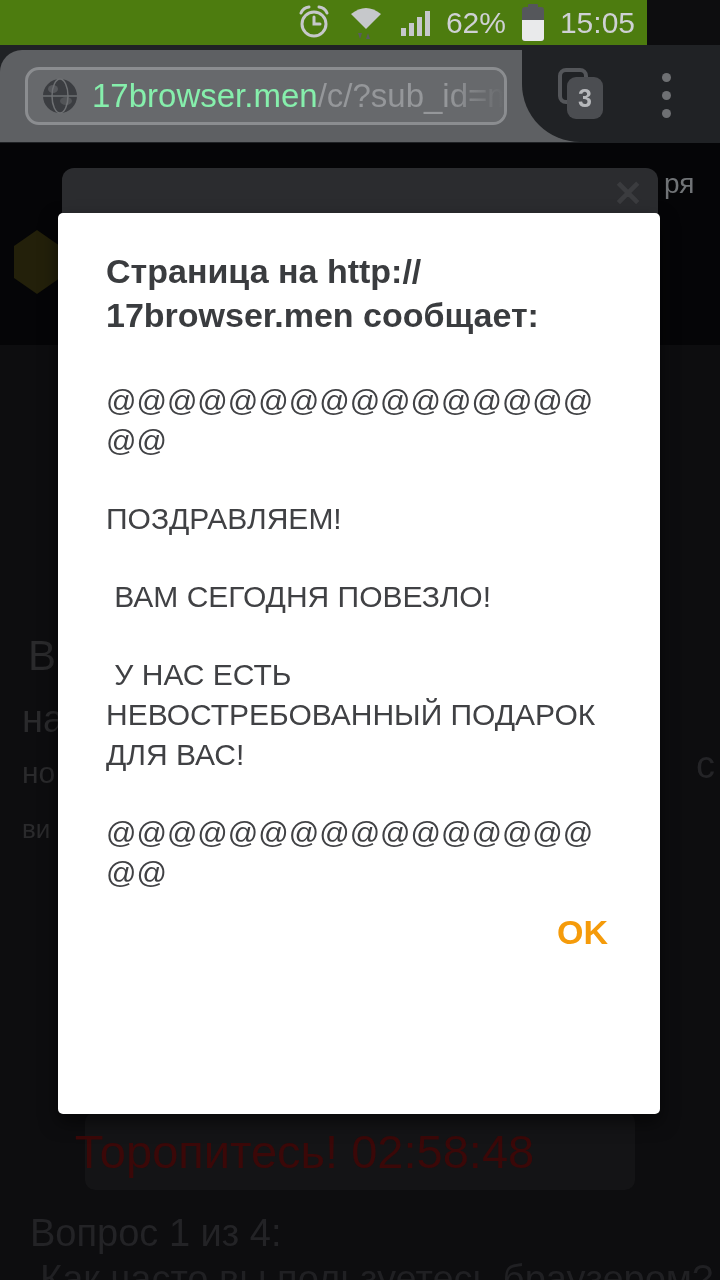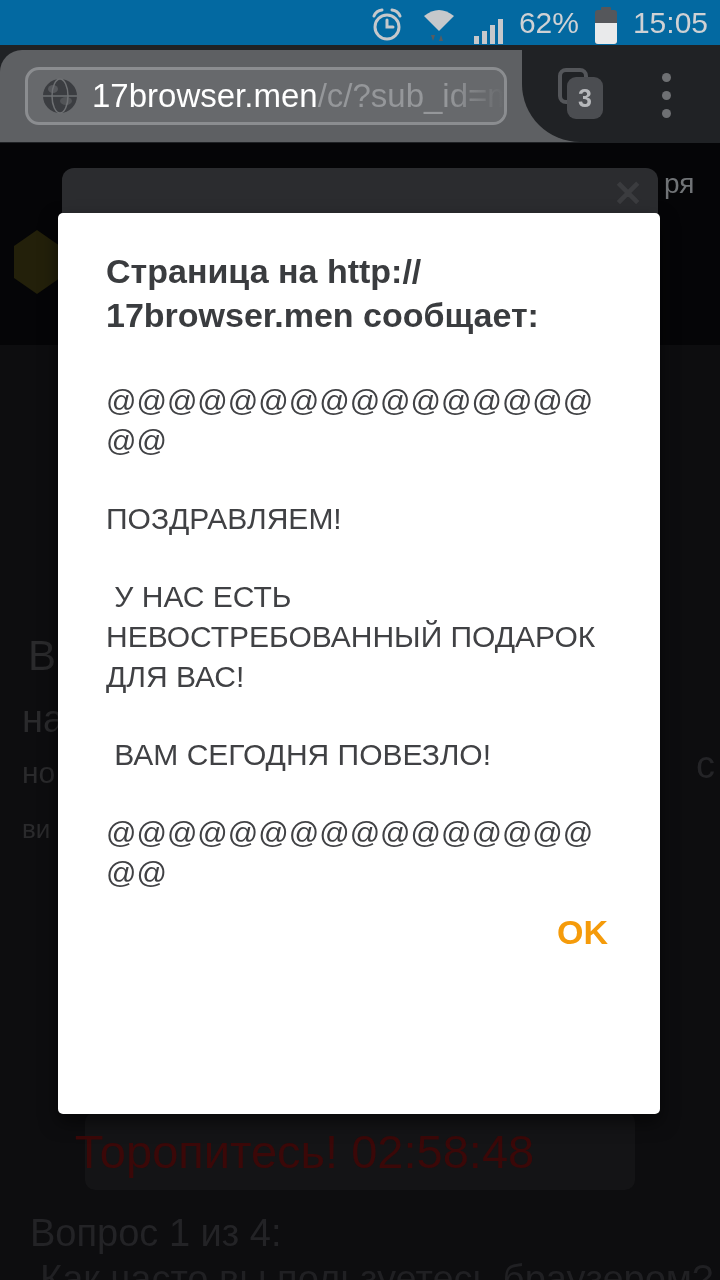--- a/index.html
+++ b/index.html
@@ -2,37 +2,37 @@
 <html><head>
 <meta charset="utf-8">
 <style>
   * { margin:0; padding:0; box-sizing:border-box; }
   html,body { background:#000; }
   body { font-family:"Liberation Sans", sans-serif; }
   #screen{ position:relative; width:720px; height:1280px; overflow:hidden;
            background:#0d0d0f; -webkit-font-smoothing:antialiased;}
 
   
-  .status-bar{ position:absolute; left:0; top:0; width:720px; height:45px;
-    background:#0369a1; display:flex; justify-content:flex-end; align-items:flex-end;
+  .status-bar{ position:absolute; left:0; top:0; width:647px; height:45px;
+    background:#4d7c0f; display:flex; justify-content:flex-end; align-items:center;
     gap:15px; padding-right:12px; z-index:30;}
   .status-bar .txt{ color:#cfd1d4; font-size:30px; line-height:45px;}
 
   
   .toolbar{ position:absolute; left:0; top:45px; width:720px; height:98px;
     background:#202225; z-index:30;}
   .toolbar-gray{ position:absolute; left:0; top:5px; width:720px; height:92px;
     background:#5e6063; border-top-left-radius:22px;}
   .toolbar-dark-corner{ position:absolute; left:522px; top:0; width:198px; height:97px;
     background:#202225; border-bottom-left-radius:58px;}
   .url-bar{ position:absolute; left:25px; top:22px; width:482px; height:58px;
     border:3px solid #8b8d90; border-radius:14px; background:#67696c;
     display:flex; align-items:center; padding:0 12px; overflow:hidden;}
   .url-text{ font-size:33px; white-space:nowrap; margin-left:12px;}
-  .url-host{ color:#ffffff;}
+  .url-host{ color:#86efac;}
   .url-path{ color:#95979a;}
   .url-fade{ position:absolute; right:0; top:0; width:55px; height:100%;
     background:linear-gradient(to right, rgba(103,105,108,0), #67696c);}
   .tabs-button{ position:absolute; left:558px; top:23px; width:48px; height:52px;
     background:none; border:none; cursor:pointer;}
   .tabs-back{ position:absolute; left:0; top:0; width:30px; height:36px;
     border:4px solid #54565a; border-radius:8px;}
   .tabs-front{ position:absolute; left:9px; top:9px; width:36px; height:42px;
     background:#4b4d51; border-radius:9px; display:flex; align-items:center;
     justify-content:center; color:#b6b8bb; font-size:25px; font-weight:bold;}
@@ -165,21 +165,21 @@
 
   <div class="notif-banner">
     <button class="banner-close"><span>✕</span></button>
   </div>
 
   <div class="dialog">
     <div class="dialog-title">Страница на http://</div>
     <div class="dialog-title">17browser.men сообщает:</div>
     <p class="first">@@@@@@@@@@@@@@@@@@</p>
     <p>ПОЗДРАВЛЯЕМ!</p>
+    <p> ВАМ СЕГОДНЯ ПОВЕЗЛО!</p>
     <p> У НАС ЕСТЬ НЕВОСТРЕБОВАННЫЙ ПОДАРОК ДЛЯ ВАС!</p>
-    <p> ВАМ СЕГОДНЯ ПОВЕЗЛО!</p>
     <p>@@@@@@@@@@@@@@@@@@</p>
     <div class="ok-row">
       <button class="ok-button">OK</button>
     </div>
   </div>
 
 </div>
 
 </body></html>

